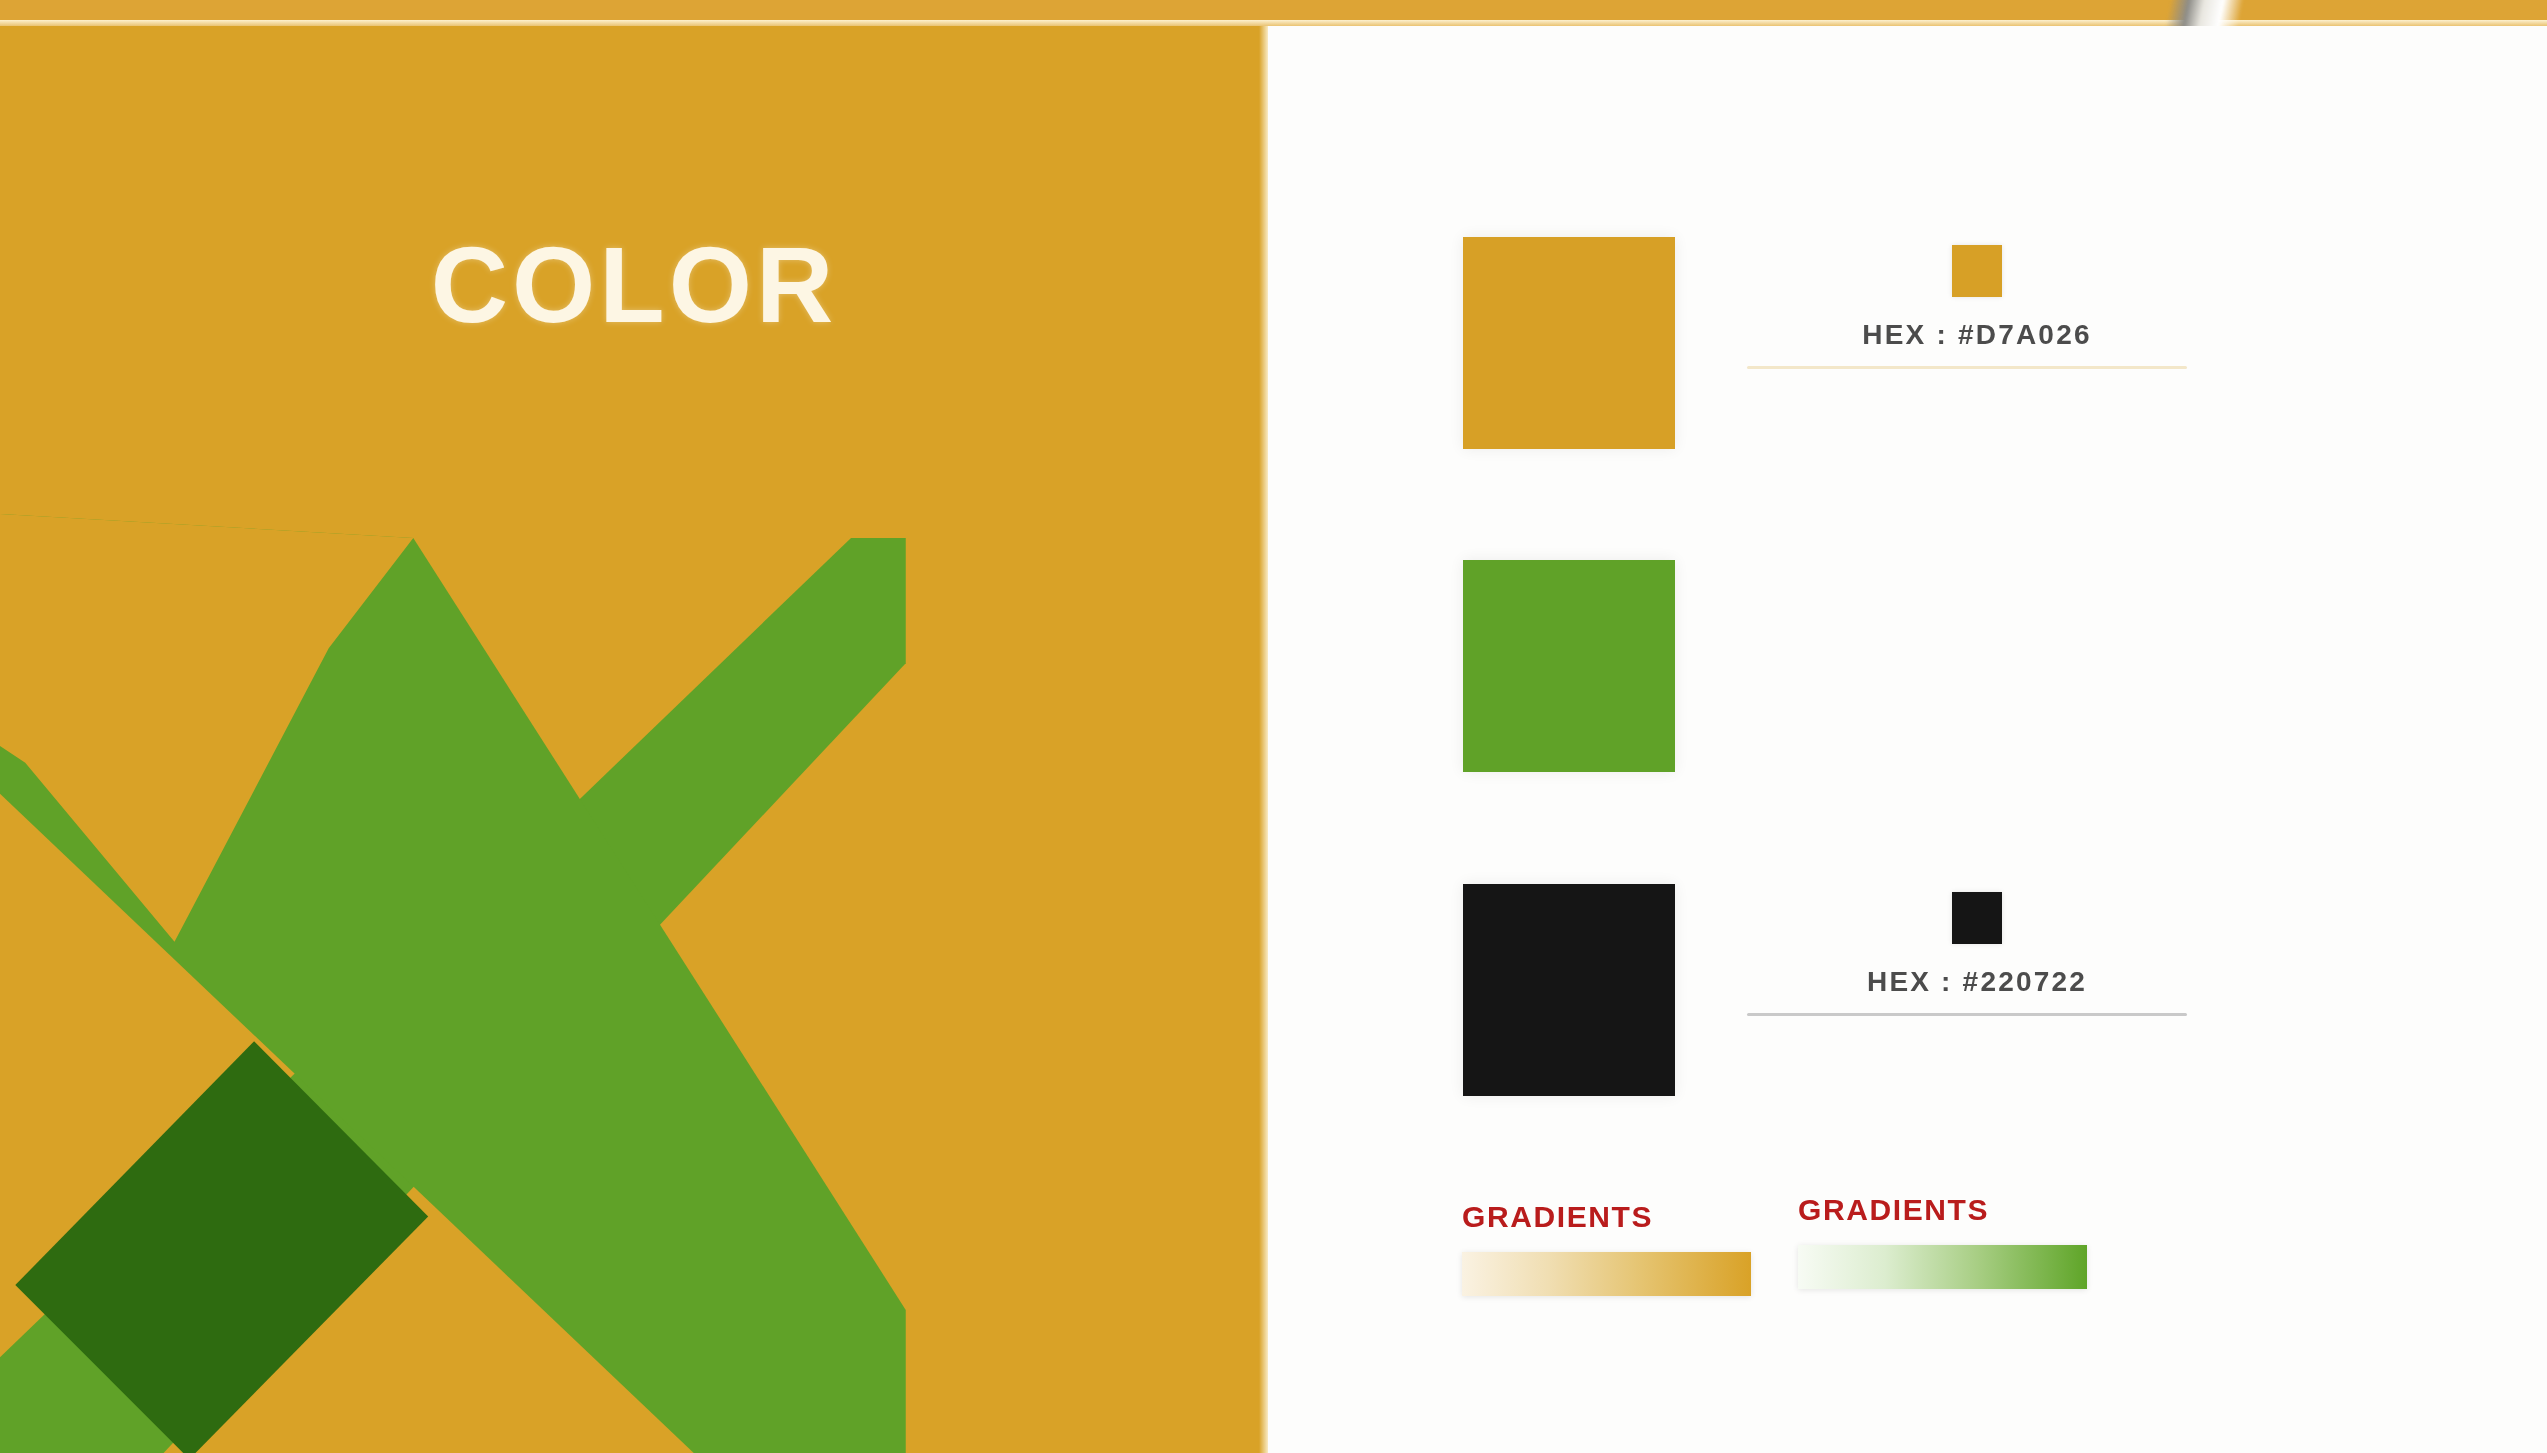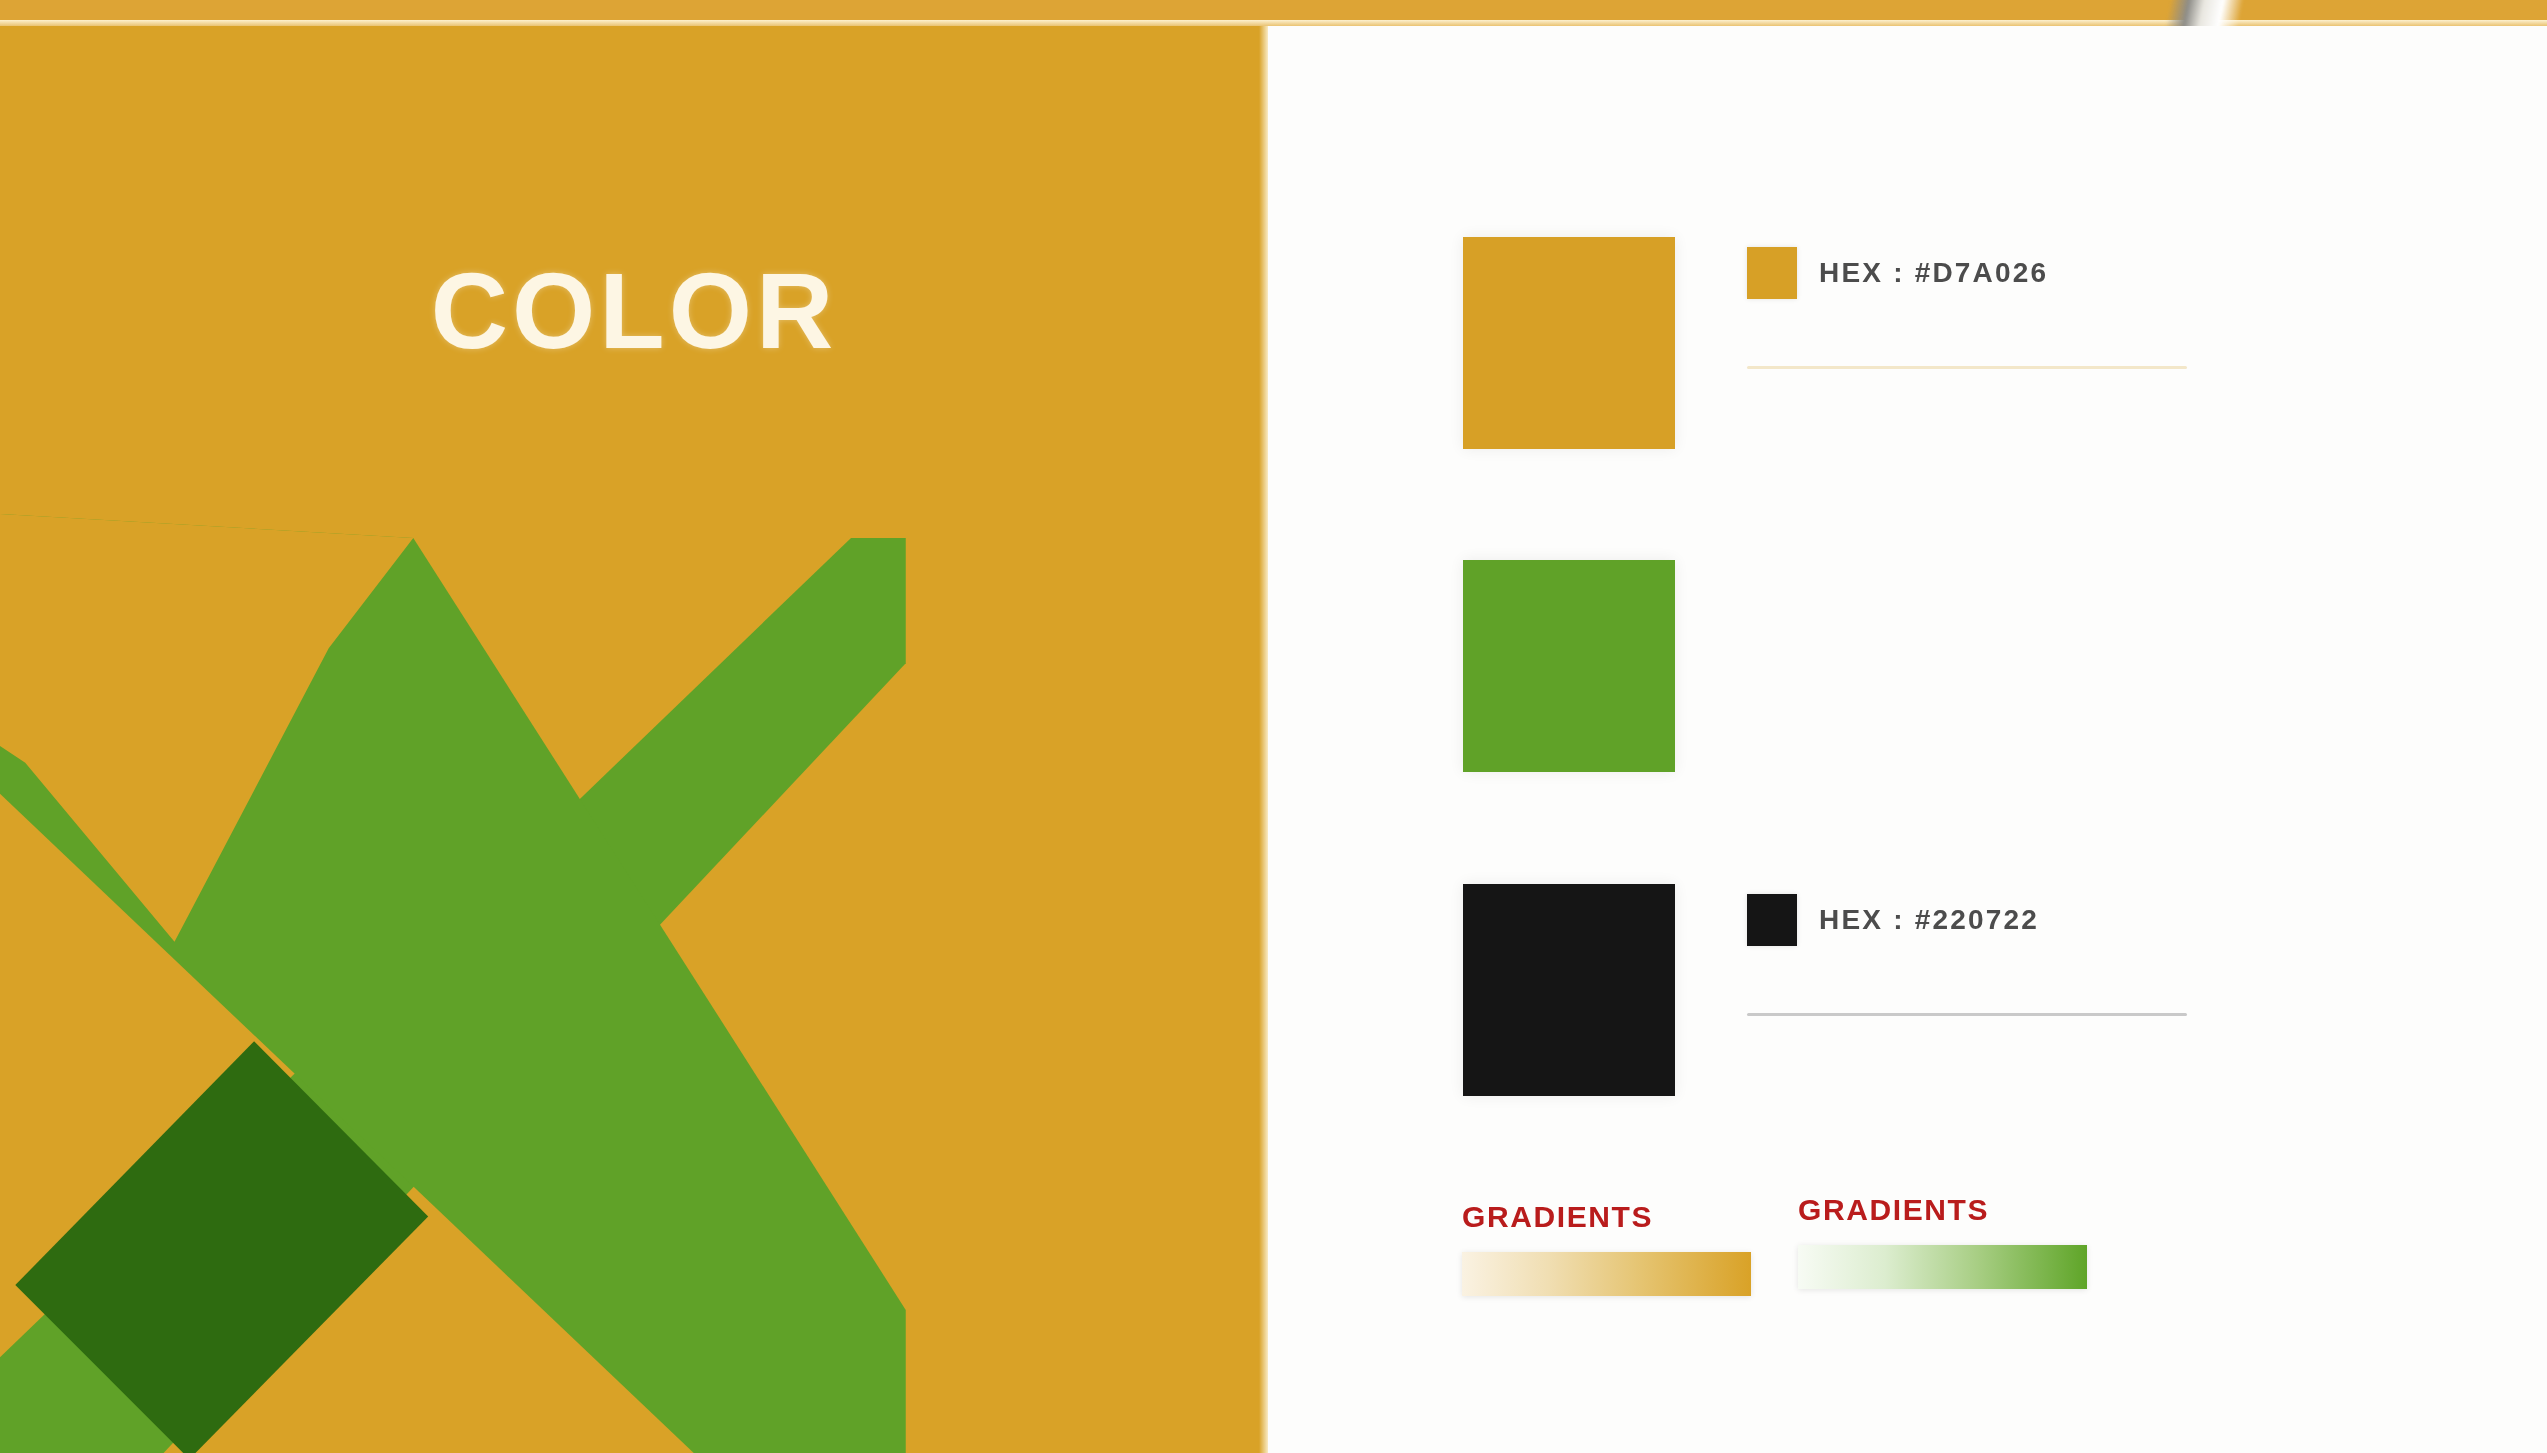--- a/index.html
+++ b/index.html
@@ -73,21 +73,20 @@
     left: 0;
     top: 197px;
     width: 1268px;
     text-align: center;
     font-size: 107px;
     font-weight: 700;
     letter-spacing: 4px;
     color: #fdf6e4;
     font-family: "Liberation Sans", sans-serif;
     text-shadow: 0 0 6px rgba(255,250,235,.35);
-    margin-top: 26px;
   }
 
   
   .xmark {
     position: absolute;
     left: -169px;
     top: 488px;
     width: 1075px;
     height: 975px;
   }
@@ -127,20 +126,21 @@
     position: absolute;
     left: 479px;
     top: 8px;
     width: 460px;
   }
   .chip-line {
     display: flex;
     align-items: center;
     gap: 22px;
     height: 56px;
+    flex-direction: column;
   }
   .mini-swatch {
     width: 50px;
     height: 52px;
     flex: 0 0 auto;
     box-shadow: 0 0 5px rgba(0,0,0,.10);
   }
   .hex-label {
     font-size: 28px;
     letter-spacing: 2.2px;

